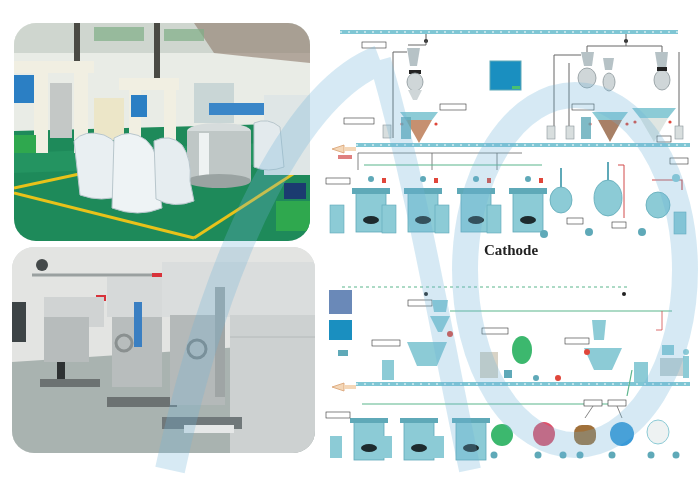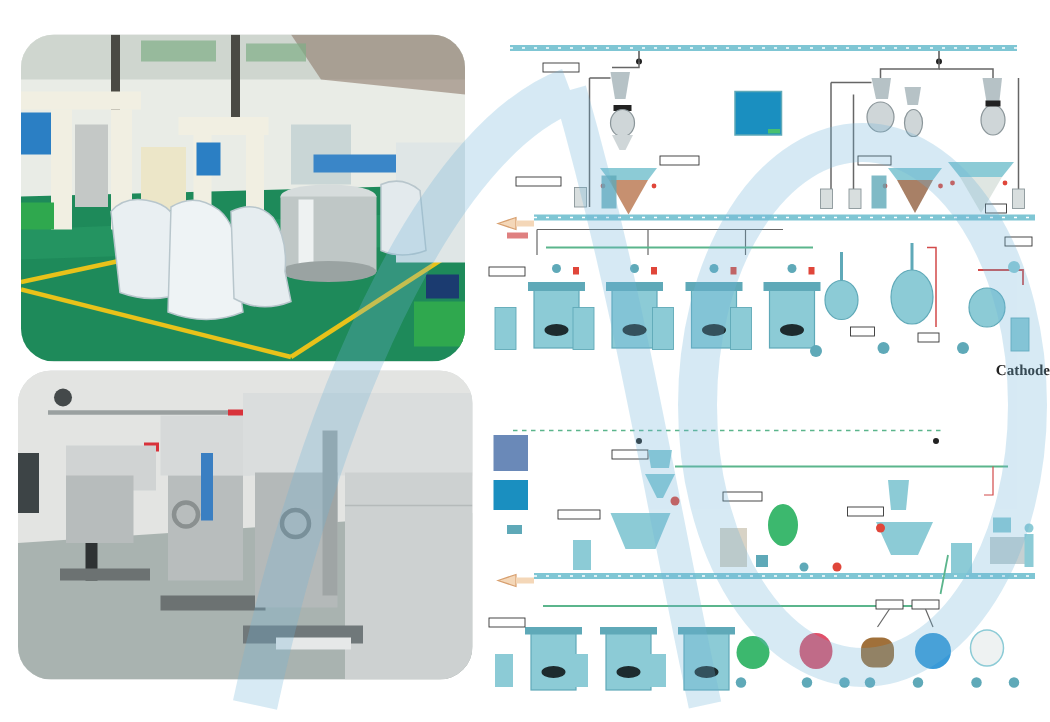--- a/index.html
+++ b/index.html
@@ -5,22 +5,22 @@
   html, body { margin:0; padding:0; background:#ffffff; }
   body { width:700px; height:481px; position:relative; overflow:hidden; font-family:"Liberation Sans", sans-serif; }
 
   
   .photo { position:absolute; border-radius:22px; overflow:hidden; }
   #photo-top { left:14px; top:23px; width:296px; height:218px; background:#dfe6e3; }
   #photo-bottom { left:12px; top:247px; width:303px; height:206px; background:#d9dcdc; }
 
   
   #diagram { position:absolute; left:322px; top:0; width:378px; height:481px; }
-  .caption { position:absolute; left:0; width:100%; text-align:right; top:242px;
-             font-family:"Liberation Serif", serif; font-weight:bold; font-size:10px; color:#222; }
+  .caption { position:absolute; left:0; width:100%; text-align:center; top:242px;
+             font-family:"Liberation Serif", serif; font-weight:bold; font-size:15px; color:#222; }
 
   
   #watermark { position:absolute; left:0; top:0; width:700px; height:481px; pointer-events:none; }
 </style>
 </head>
 <body>
 
 <div id="photo-top" class="photo">
   <svg width="296" height="218" viewBox="0 0 296 218">
 

